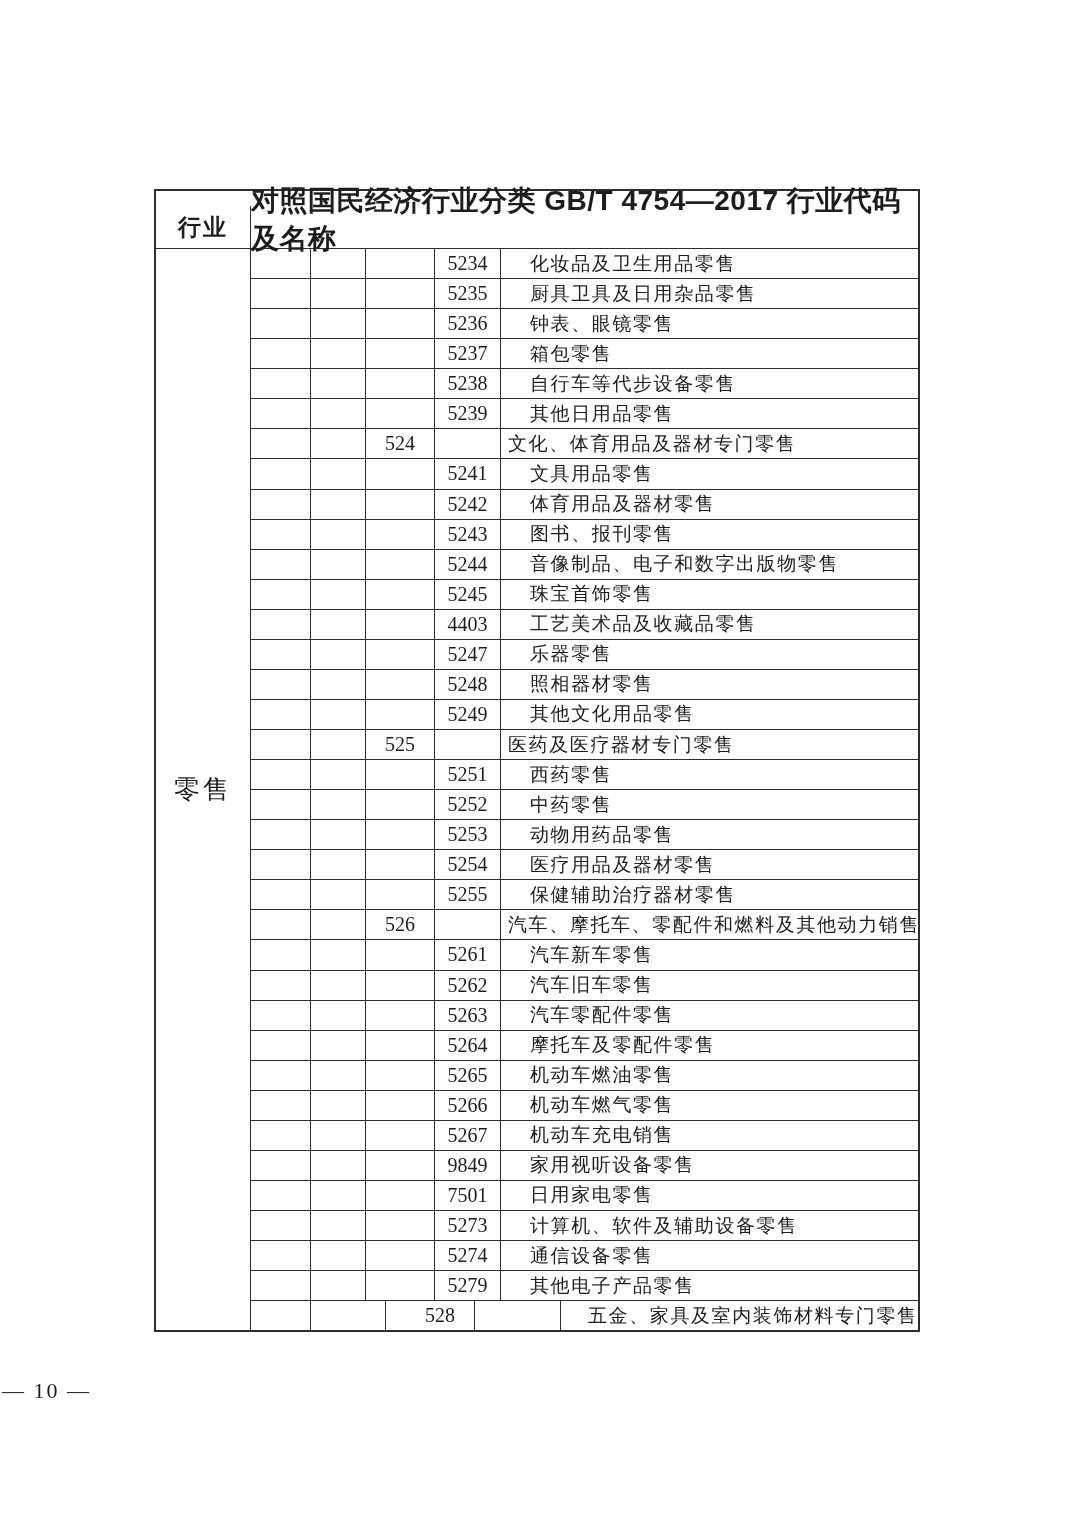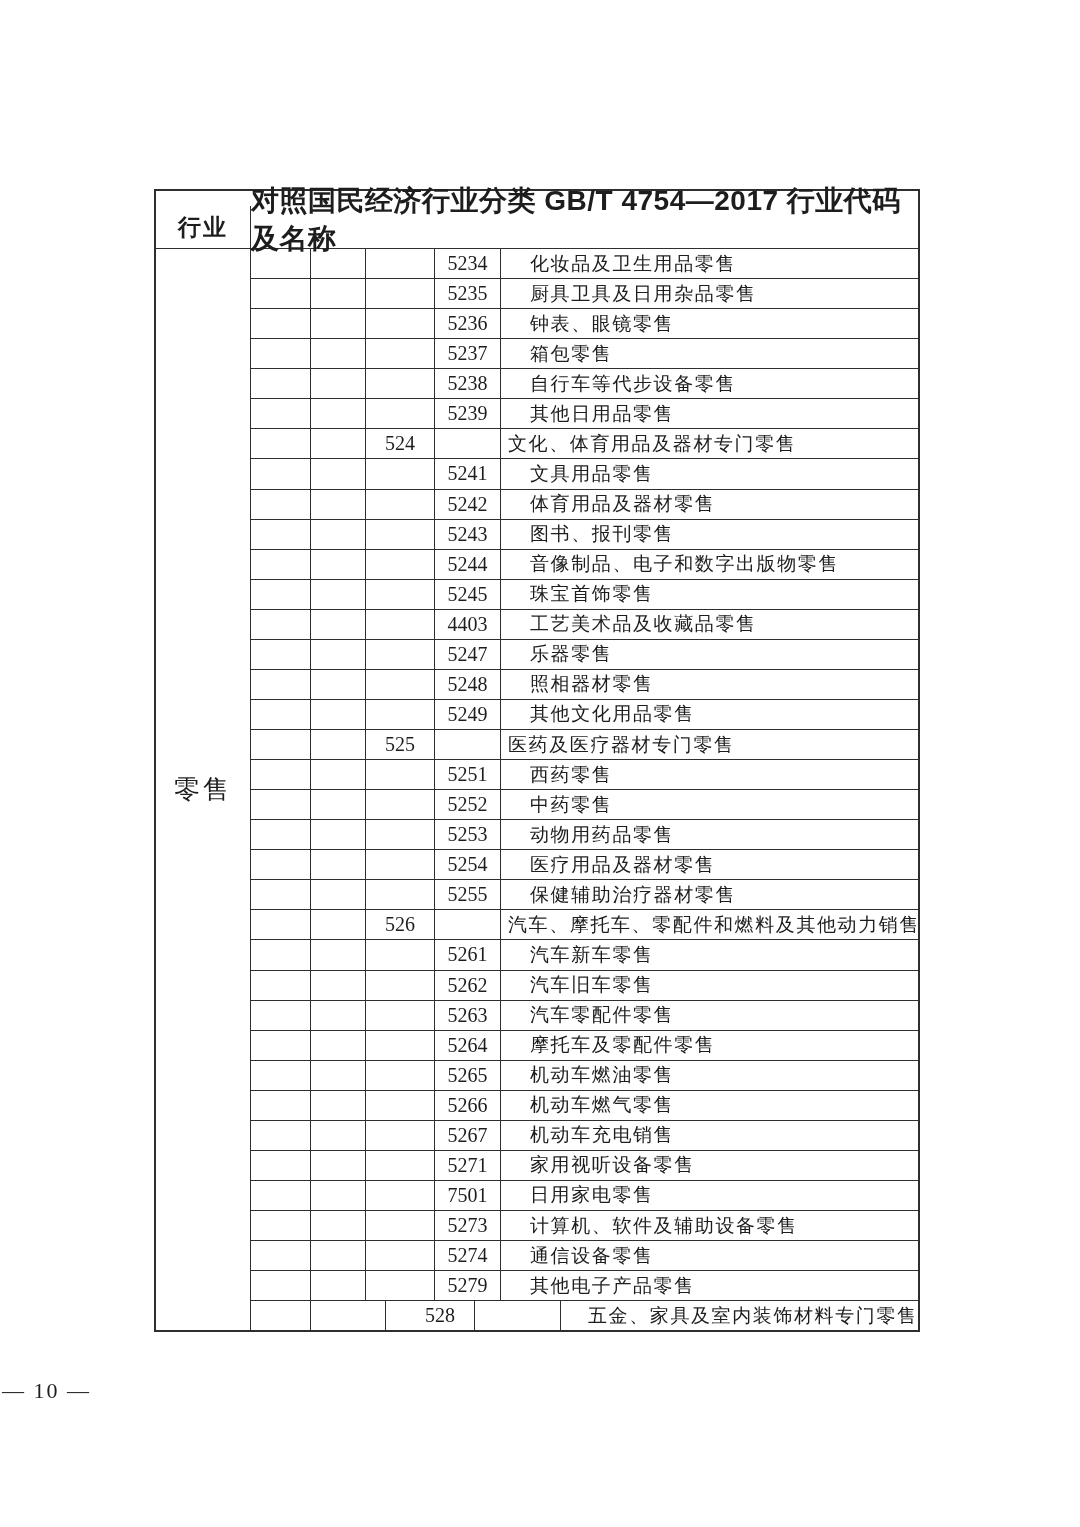--- a/index.html
+++ b/index.html
@@ -364,21 +364,21 @@
     <div class="cell c4 code"></div>
     <div class="cell c5 code">5267</div>
     <div class="cell c6 name">机动车充电销售</div>
   </div>
 
 
   <div class="row lvl4">
     <div class="cell c2"></div>
     <div class="cell c3"></div>
     <div class="cell c4 code"></div>
-    <div class="cell c5 code">5271</div>
+    <div class="cell c5 code">9849</div>
     <div class="cell c6 name">家用视听设备零售</div>
   </div>
 
   <div class="row lvl4">
     <div class="cell c2"></div>
     <div class="cell c3"></div>
     <div class="cell c4 code"></div>
     <div class="cell c5 code">7501</div>
     <div class="cell c6 name">日用家电零售</div>
   </div>

